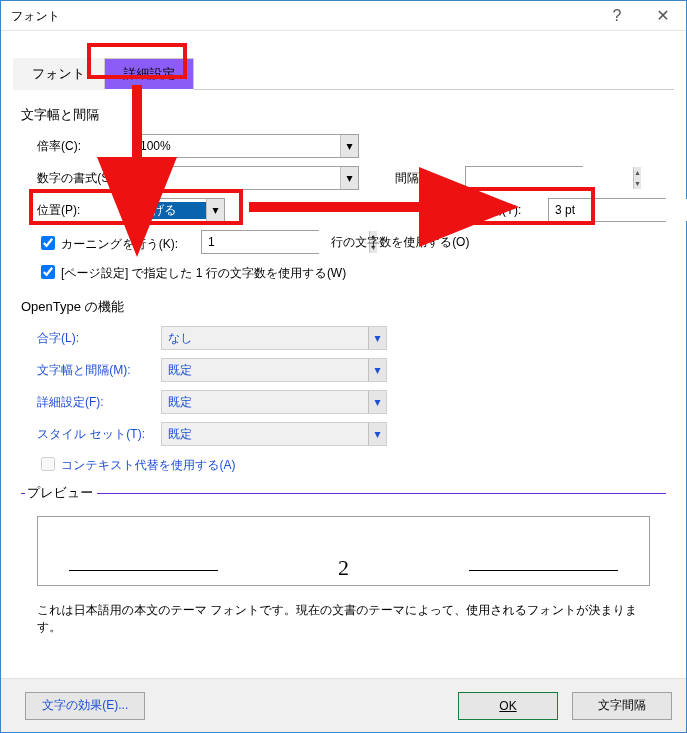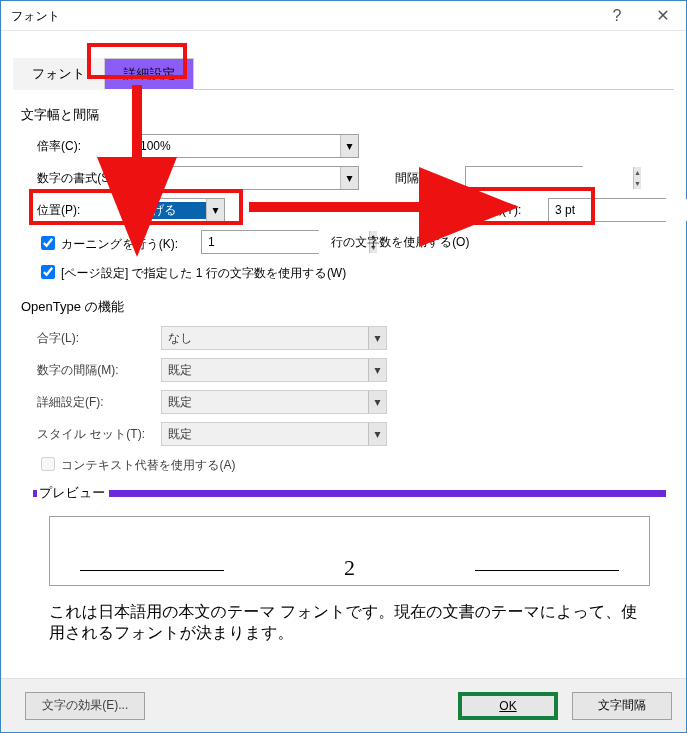--- a/index.html
+++ b/index.html
@@ -15,42 +15,42 @@
   .title { flex: 1; padding-left: 10px; font-size: 12px; color:#000; }
   .titlebtns { display:flex; }
   .titlebtn { width: 46px; height: 30px; display:flex; align-items:center; justify-content:center; color:#555; }
   .content { padding: 6px 12px 12px 12px; }
   .tabs { display:flex; border-bottom: 1px solid #ccc; margin-top: 20px; }
   .tab { padding: 6px 18px; font-size: 13px; background:#fff; border:1px solid transparent; position:relative; top:1px; }
   .tab.active { border:1px solid #ccc; border-bottom:1px solid #fff; background:#8b5cf6; }
   .tab.inactive { background:#f3f3f3; }
   .tabbody { padding: 12px 8px 4px 8px; }
   .grouplabel { margin: 4px 0 8px 0; font-size: 13px; color:#000; }
-  .disabled, .disabled * { color:#404040; }
+  .disabled, .disabled * { color:#1d4ed8; }
   .row { display:flex; align-items:center; margin: 4px 0; height: 28px; }
   .lbl { width: 112px; padding-left: 16px; }
   .lbl2 { width: 140px; padding-left: 16px; }
   .combo, .spin-field { border:1px solid #a0a0a0; background:#fff; display:flex; align-items:center; height:24px; }
   .combo .combo-text { flex:1; padding:0 6px; font-size:12px; }
   .combo .combo-btn, .spin-field .spin-btns { width:18px; height:100%; background:#e6e6e6; border-left:1px solid #c0c0c0; display:flex; flex-direction:column; align-items:center; justify-content:center; }
   .combo .combo-btn { justify-content:center; }
   .spin-field input { border:none; flex:1; padding:0 6px; font-size:12px; height:100%; outline:none; }
   .spin-field .spin-btns div { height:50%; display:flex; align-items:center; justify-content:center; font-size:7px; color:#555; }
   .checkline { display:flex; align-items:flex-end; padding-left: 16px; margin-top:6px; margin-bottom:4px; }
   .checkline input { margin-right:6px; width:14px; height:14px; }
-  fieldset.preview { border:none; border-top:7px solid #6d28d9; margin:10px 0 0 12px; padding:10px 4px 0 4px; }
+  fieldset.preview { border:none; border-top:1px solid #6d28d9; margin:10px 0 0 0; padding:10px 4px 0 4px; }
   fieldset.preview legend { font-size:13px; padding-right:4px; }
   .preview-box { border:1px solid #a0a0a0; height:70px; margin:4px 12px; display:flex; align-items:flex-end; justify-content:center; position:relative; }
   .preview-inner { display:flex; width:90%; margin-bottom:10px; align-items:flex-end; }
   .preview-inner .line { border-bottom:1px solid #000; height:1px; flex:1; margin-bottom:4px;}
   .preview-inner .num { font-family:serif; font-size:22px; padding:0 120px 0 120px; position:relative; top:6px;}
-  .preview-desc { font-size:16px; padding: 12px 12px; }
+  .preview-desc { font-size:12px; padding: 12px 12px; }
   .btnbar { position:absolute; left:0; right:0; bottom:0; height:54px; border-top:1px solid #e0e0e0; background:#f0f0f0; display:flex; align-items:center; padding:0 14px; }
   .button { height:28px; border:1px solid #a0a0a0; background:#e6e6e6; padding:0 16px; font-size:12px; display:flex; align-items:center; justify-content:center; min-width:90px; }
-  .button.primary { border:4px solid #15803d;text-decoration:underline; }
+  .button.primary { border:1px solid #15803d;text-decoration:underline; }
   .spacer { flex:1; }
   
   .redbox { position:absolute; border:4px solid #e11; pointer-events:none; }
   
   .overlay { position:absolute; left:0; top:0; right:0; bottom:0; pointer-events:none; }
   .dis-control { background:#f0f0f0; border-color:#d0d0d0;gap:20px; }
 </style>
 </head>
 <body>
 
@@ -138,21 +138,21 @@
       <div class="grouplabel" style="margin-top:16px;">OpenType の機能</div>
 
       <div class="row disabled">
         <div class="lbl2">合字(L):</div>
         <div class="combo dis-control" style="width:226px;">
           <div class="combo-text">なし</div>
           <div class="combo-btn">▾</div>
         </div>
       </div>
       <div class="row disabled">
-        <div class="lbl2">数字の間隔(M):</div>
+        <div class="lbl2">文字幅と間隔(M):</div>
         <div class="combo dis-control" style="width:226px;">
           <div class="combo-text">既定</div>
           <div class="combo-btn">▾</div>
         </div>
       </div>
       <div class="row disabled">
         <div class="lbl2">詳細設定(F):</div>
         <div class="combo dis-control" style="width:226px;">
           <div class="combo-text">既定</div>
           <div class="combo-btn">▾</div>

